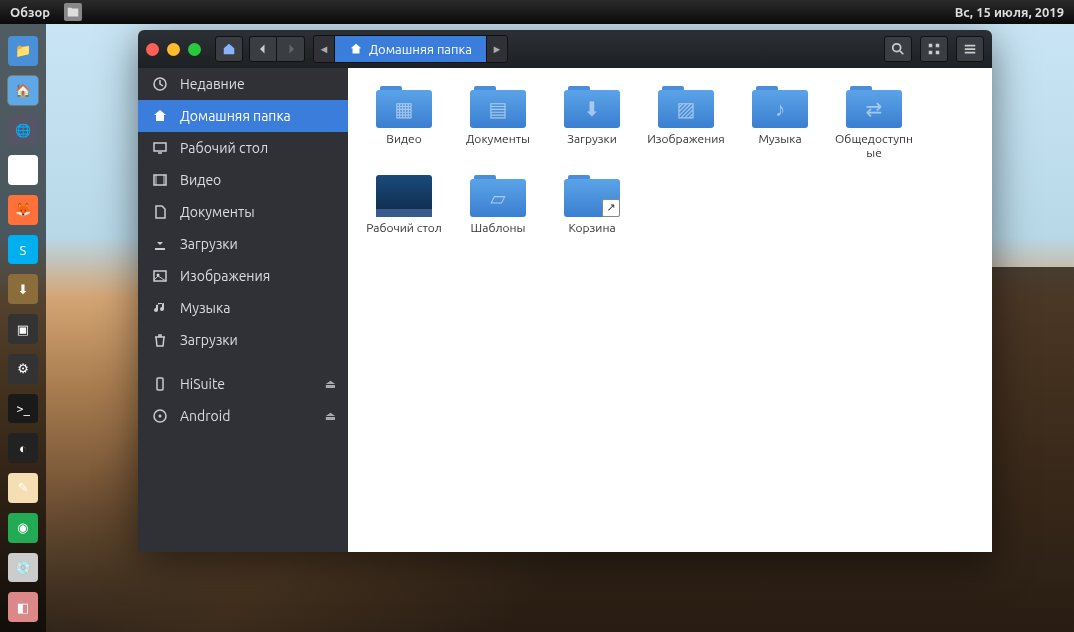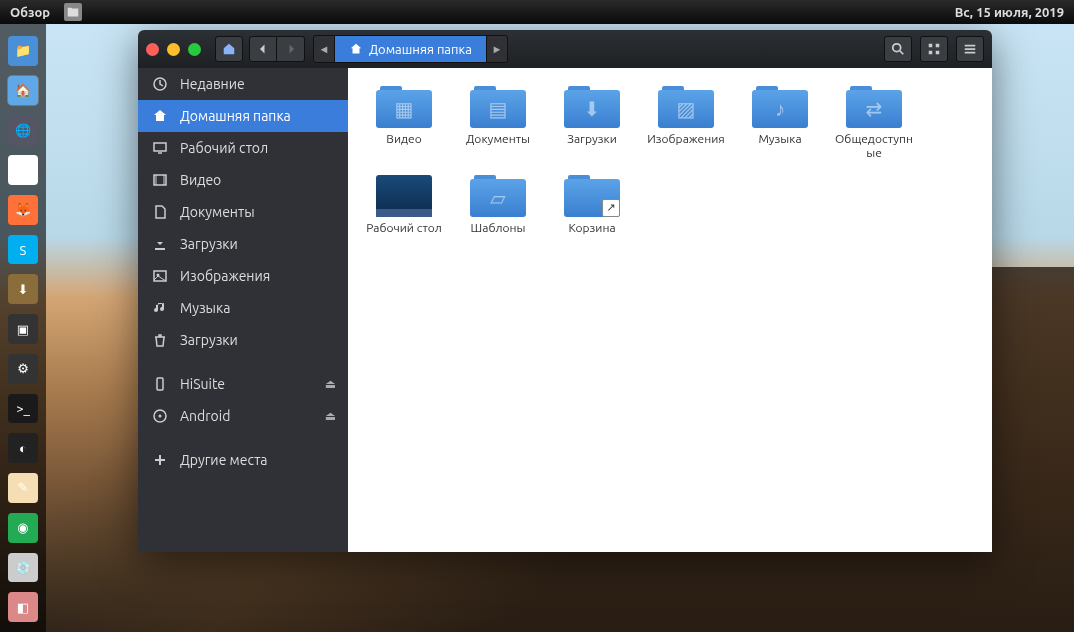--- a/index.html
+++ b/index.html
@@ -250,28 +250,20 @@
           <span class="side-icon">
             <svg width="16" height="16" viewBox="0 0 16 16">
               <circle cx="8" cy="8" r="6" fill="none" stroke="currentColor" stroke-width="1.5"></circle>
               <circle cx="8" cy="8" r="1.5" fill="currentColor"></circle>
             </svg>
           </span>
           <span>Android</span>
           <span class="eject">⏏</span>
         </div>
         <div class="side-sep"></div>
-        <div class="side-item">
-          <span class="side-icon">
-            <svg width="16" height="16" viewBox="0 0 16 16">
-              <path stroke="currentColor" stroke-width="2" d="M8 3v10M3 8h10"></path>
-            </svg>
-          </span>
-          <span>Другие места</span>
-        </div>
       </div>
     <div class="content" id="filegrid">
         <div class="file-item">
           <div class="folder-icon">
             <div class="folder-tab"></div>
             <div class="folder-back"></div>
             <div class="folder-glyph">▦</div>
           </div>
           <div class="file-label">Видео</div>
         </div>

